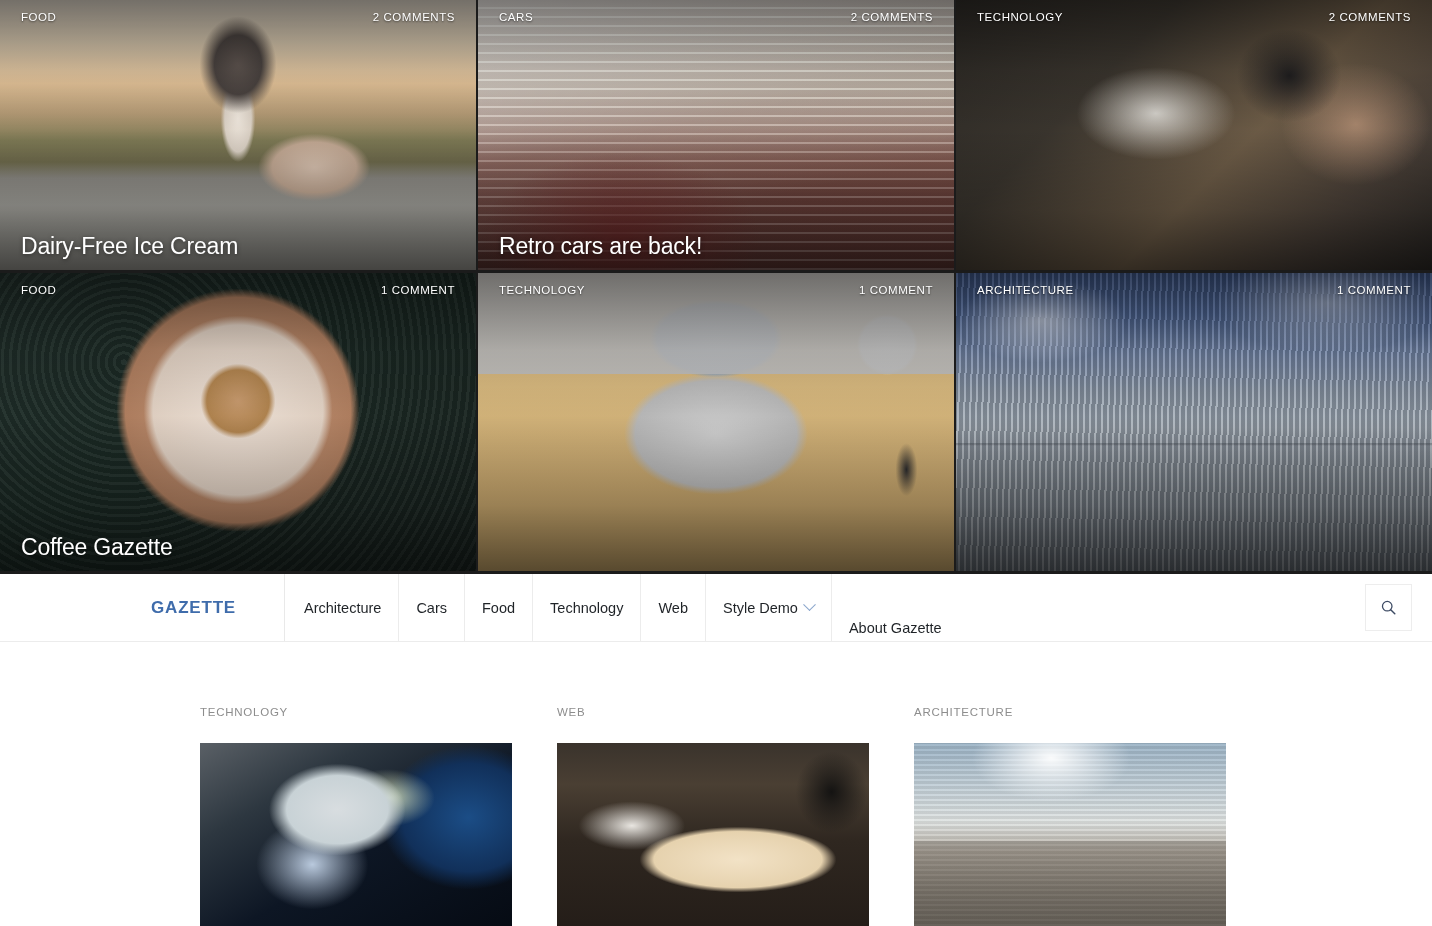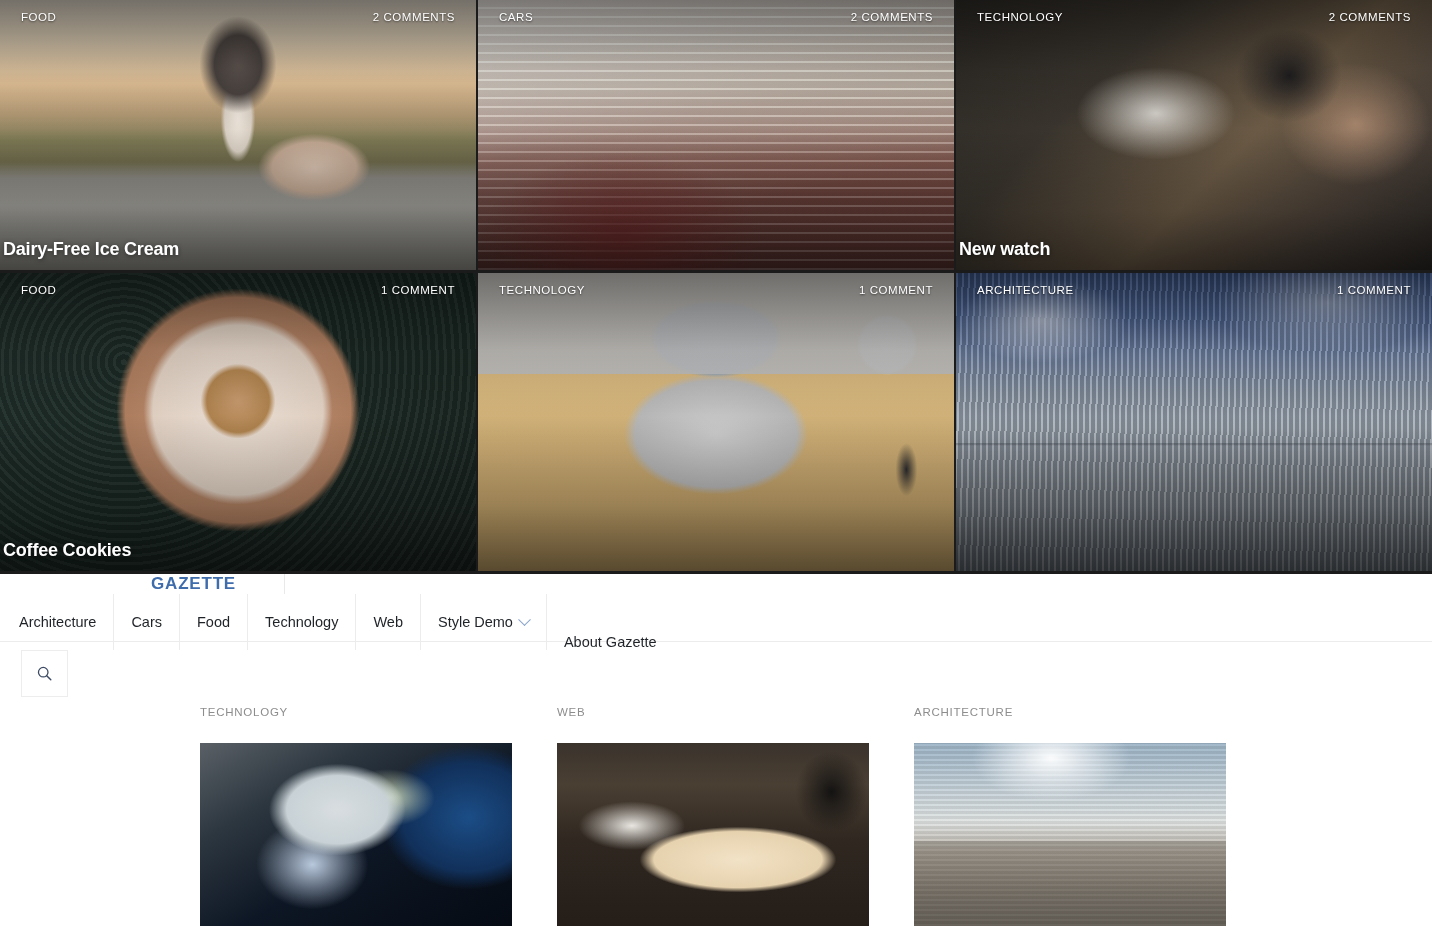--- a/index.html
+++ b/index.html
@@ -57,26 +57,26 @@
     justify-content: space-between;
     align-items: baseline;
     color: #ffffff;
     font-size: 11.5px;
     letter-spacing: 0.55px;
     text-shadow: 0 1px 2px rgba(0,0,0,.55);
     z-index: 3;
   }
   .tile-title {
     position: absolute;
-    left: 3px;
+    left: 21px;
     bottom: 10px;
     right: 21px;
     color: #ffffff;
-    font-size: 18px;
-    font-weight: bold;
+    font-size: 23px;
+    font-weight: normal;
     letter-spacing: -0.2px;
     text-shadow: 0 1px 4px rgba(0,0,0,.5);
     z-index: 3;
   }
 
   
   
   .ph-icecream {
     background-image:
       radial-gradient(ellipse 62px 78px at 50% 24%, #5f5550 0%, #4a4340 38%, rgba(90,80,74,0) 62%),
@@ -145,21 +145,20 @@
   }
 
   
   .navbar {
     width: 1432px;
     height: 68px;
     background: #ffffff;
     border-bottom: 1px solid #ececec;
     display: flex;
     align-items: stretch;
-    flex-direction: column;
   }
   .brand {
     width: 285px;
     display: flex;
     align-items: center;
     justify-content: flex-end;
     padding-right: 48px;
     border-right: 1px solid #e9e9e9;
   }
   .brand-text {
@@ -283,44 +282,44 @@
       <h2 class="tile-title">Dairy-Free Ice Cream</h2>
     </article>
 
     <article class="tile">
       <div class="tile-photo ph-car"></div>
       <div class="tile-shade"></div>
       <div class="tile-meta">
         <span>CARS</span>
         <span>2 COMMENTS</span>
       </div>
+      <h2 class="tile-title">Retro cars are back!</h2>
     </article>
 
     <article class="tile">
       <div class="tile-photo ph-watch"></div>
       <div class="tile-shade"></div>
       <div class="tile-meta">
         <span>TECHNOLOGY</span>
         <span>2 COMMENTS</span>
       </div>
-      <h2 class="tile-title">New watch</h2>
     </article>
 
   </div>
 
   <div class="grid-row row2">
 
     <article class="tile">
       <div class="tile-photo ph-cookies"></div>
       <div class="tile-shade"></div>
       <div class="tile-meta">
         <span>FOOD</span>
         <span>1 COMMENT</span>
       </div>
-      <h2 class="tile-title">Coffee Cookies</h2>
+      <h2 class="tile-title">Coffee Gazette</h2>
     </article>
 
     <article class="tile">
       <div class="tile-photo ph-laptop"></div>
       <div class="tile-shade"></div>
       <div class="tile-meta">
         <span>TECHNOLOGY</span>
         <span>1 COMMENT</span>
       </div>
     </article>

